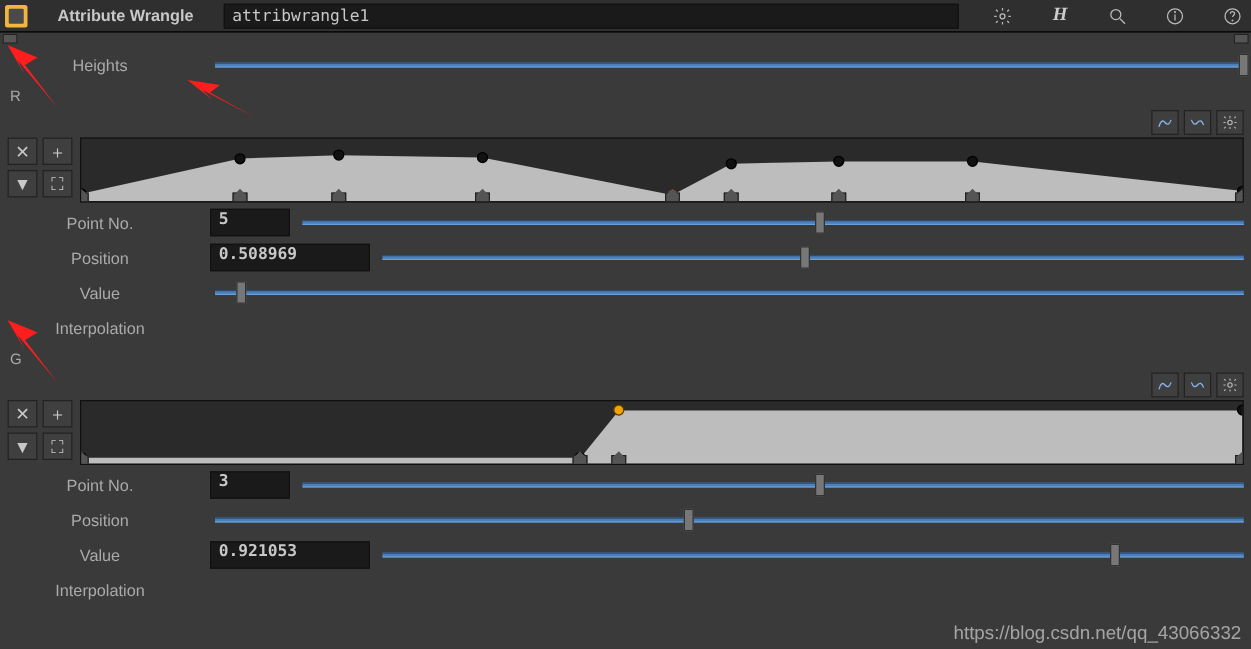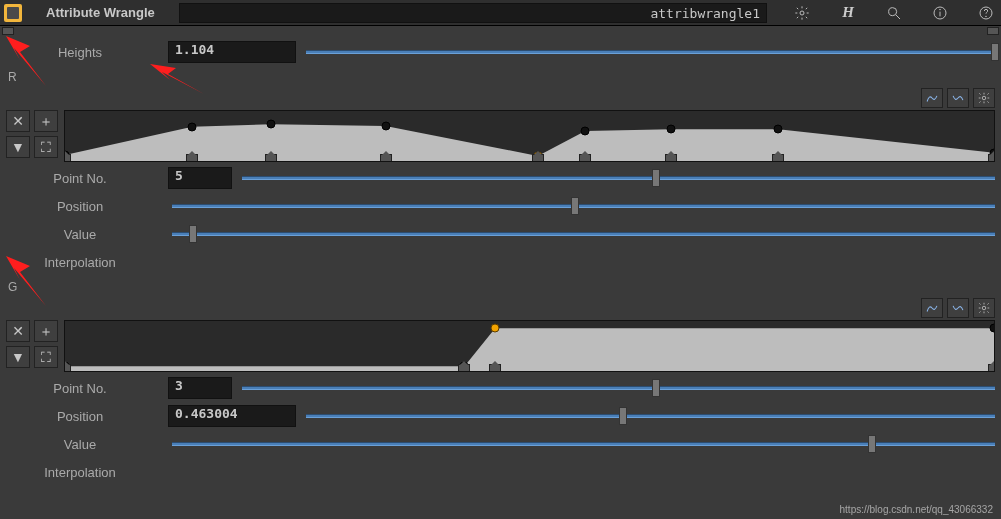--- a/index.html
+++ b/index.html
@@ -13,21 +13,21 @@
     --border:#555;
     --row-h:28px;
   }
   *{box-sizing:border-box;font-family:"Segoe UI",Arial,sans-serif;font-size:13px;color:var(--fg);}
   body{margin:0;background:var(--bg);width:1001px;height:519px;overflow:hidden;position:relative;}
   
   .header{display:flex;align-items:center;height:26px;background:#2f2f2f;border-bottom:1px solid #000;padding:0 4px;gap:24px;}
   .node-icon{width:18px;height:18px;background:#f2b63c;border-radius:2px;position:relative;flex:none;}
   .node-icon::after{content:"";position:absolute;inset:3px;background:#4a4a4a;border-radius:1px;}
   .node-type{font-weight:bold;white-space:nowrap;}
-  .node-name{flex:1;background:var(--bg-field);border:1px solid #111;height:20px;line-height:20px;padding:0 6px;font-family:monospace;text-align:right;}
+  .node-name{flex:1;background:var(--bg-field);border:1px solid #111;height:20px;line-height:20px;padding:0 6px;font-family:monospace;}
   .hdr-btn{width:22px;height:22px;display:flex;align-items:center;justify-content:center;color:#bbb;border:1px solid transparent;border-radius:3px;}
   .hdr-btn svg{width:16px;height:16px;stroke:#bbb;fill:none;stroke-width:1.5;}
   .hdr-btn .H{font-family:Georgia,serif;font-style:italic;font-weight:bold;font-size:15px;color:#ccc;}
   
   .nub-row{height:10px;position:relative;}
   .nub{position:absolute;top:1px;width:12px;height:8px;background:#555;border:1px solid #222;}
   
   .parm-area{padding:2px 6px 2px 6px;}
   .parm-row{display:flex;align-items:center;height:var(--row-h);gap:6px;}
   .parm-label{width:156px;text-align:center;padding-right:8px;color:var(--fg-dim);}
@@ -56,21 +56,21 @@
   .ctrl-mark::before{content:"";position:absolute;left:0;right:0;bottom:0;height:6px;background:#555;border:1px solid #222;}
   .ctrl-mark::after{content:"";position:absolute;left:50%;bottom:6px;width:0;height:0;border-left:5px solid transparent;border-right:5px solid transparent;border-bottom:5px solid #555;transform:translateX(-50%);}
   
   .dropdown{display:flex;align-items:center;width:150px;height:24px;background:#3f3f3f;border:1px solid #222;padding:0 8px;position:relative;}
   .dropdown .dd-arrow{position:absolute;right:4px;top:2px;bottom:2px;width:16px;background:#4a4a4a;border-left:1px solid #222;display:flex;flex-direction:column;align-items:center;justify-content:center;gap:1px;}
   .dd-arrow::before,.dd-arrow::after{content:"";width:0;height:0;border-left:4px solid transparent;border-right:4px solid transparent;}
   .dd-arrow::before{border-bottom:4px solid #999;}
   .dd-arrow::after{border-top:4px solid #999;}
   
   .red-arrow{position:absolute;pointer-events:none;}
-  .watermark{position:absolute;right:8px;bottom:4px;color:#c8c8c8;opacity:.75;font-size:10px;}
+  .watermark{position:absolute;right:8px;bottom:4px;color:#c8c8c8;opacity:.75;font-size:15px;}
 </style>
 </head>
 <body>
 
 <div class="header">
   <div class="node-icon"></div>
   <div class="node-type">Attribute Wrangle</div>
   <div class="node-name">attribwrangle1</div>
   <div class="hdr-btn">
       <svg viewBox="0 0 24 24">
@@ -104,21 +104,20 @@
 </div>
 
 <div class="nub-row">
   <div class="nub" style="left:2px"></div>
   <div class="nub" style="right:2px"></div>
 </div>
 
 <div class="parm-area">
   <div class="parm-row">
     <div class="parm-label">Heights</div>
-    <div class="num-field">1.104</div>
     <div class="slider">
       <div class="track"></div>
       <div class="thumb" style="left:100%"></div>
     </div>
   </div>
 </div>
 
 <div class="chan-label">R</div>
 <div class="ramp-hdr">
   <div class="ramp-btn">
@@ -179,20 +178,21 @@
   <div class="parm-row">
     <div class="parm-label">Point No.</div>
     <div class="num-field small">5</div>
     <div class="slider">
         <div class="track"></div>
         <div class="thumb" style="left:55%"></div>
       </div>
   </div>
   <div class="parm-row">
     <div class="parm-label">Position</div>
+    <div class="num-field">0.508969</div>
     <div class="slider">
         <div class="track"></div>
         <div class="thumb" style="left:49%"></div>
       </div>
   </div>
   <div class="parm-row">
     <div class="parm-label">Value</div>
     <div class="slider">
         <div class="track"></div>
         <div class="thumb" style="left:2.6%"></div>
@@ -253,28 +253,28 @@
   <div class="parm-row">
     <div class="parm-label">Point No.</div>
     <div class="num-field small">3</div>
     <div class="slider">
         <div class="track"></div>
         <div class="thumb" style="left:55%"></div>
       </div>
   </div>
   <div class="parm-row">
     <div class="parm-label">Position</div>
-    <div class="num-field">0.463004</div>
     <div class="slider">
         <div class="track"></div>
         <div class="thumb" style="left:46%"></div>
       </div>
   </div>
   <div class="parm-row">
     <div class="parm-label">Value</div>
+    <div class="num-field">0.921053</div>
     <div class="slider">
         <div class="track"></div>
         <div class="thumb" style="left:85%"></div>
       </div>
   </div>
   <div class="parm-row">
     <div class="parm-label">Interpolation</div>
   </div>
 </div>
 

